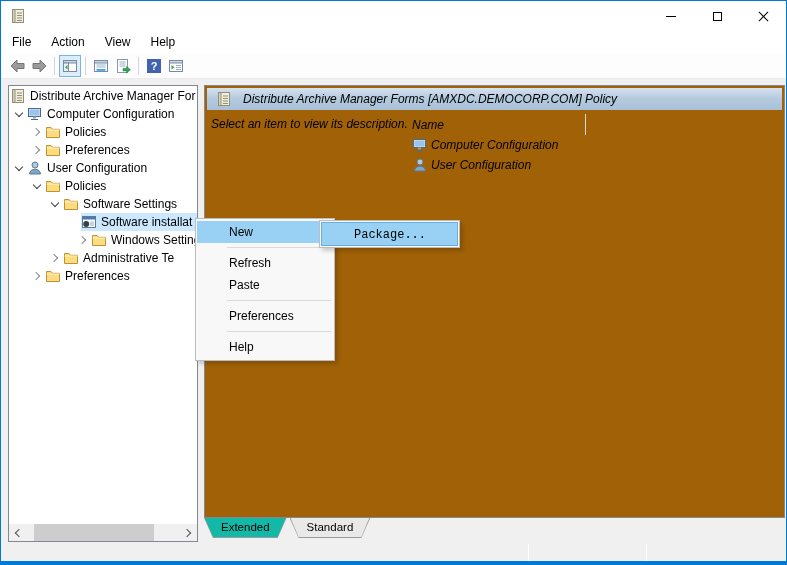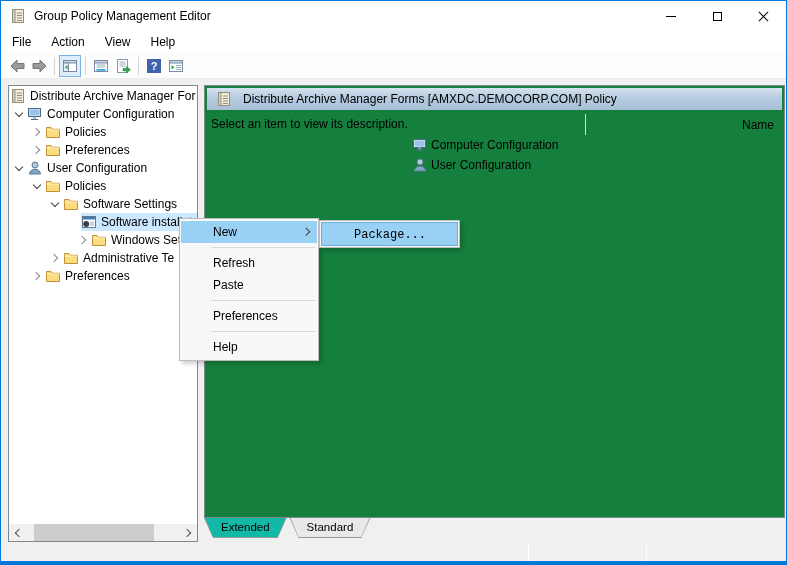--- a/index.html
+++ b/index.html
@@ -24,21 +24,21 @@
   .menubar { position:absolute; left:0; top:30px; width:100%; height:22px; background:#fff; display:flex; align-items:center; }
   .menu-item { padding:0 9px; height:22px; line-height:22px; margin-left:2px; }
   
   .toolbar { position:absolute; left:0; top:52px; width:100%; height:26px; background:#fdfdfd; display:flex; align-items:center; padding-left:5px; border-bottom:1px solid #ececec; }
   .tb-btn { width:22px; height:22px; display:flex; align-items:center; justify-content:center; border:1px solid transparent; flex:none; }
   .tb-btn.active { background:#dcedfc; border:1px solid #7ab4e4; }
   .tb-sep { width:1px; height:18px; background:#d4d4d4; margin:0 4px; flex:none; }
   
   .workspace { position:absolute; left:0; top:78px; width:100%; height:487px; background:#f0f0f0; }
   .left-pane { position:absolute; left:7px; top:84px; width:190px; height:457px; background:#fff; border:1px solid #828790; overflow:hidden; }
-  .right-pane { position:absolute; left:203px; top:84px; width:581px; height:433px; background:#15803d; border:1px solid #828790; overflow:hidden; }
+  .right-pane { position:absolute; left:203px; top:84px; width:581px; height:433px; background:#a16207; border:1px solid #828790; overflow:hidden;font-style:italic; }
   
   .tree { padding-top:1px; white-space:nowrap; }
   .trow { height:18px; line-height:18px; display:flex; align-items:center; }
   .chev { width:16px; height:18px; display:inline-flex; align-items:center; justify-content:center; flex:none; }
   .chev::before { content:""; width:5px; height:5px; border-right:1px solid #8a8a8a; border-bottom:1px solid #8a8a8a; transform:rotate(-45deg); margin-left:-2px; }
   .chev.exp::before { border-right:1.5px solid #404040; border-bottom:1.5px solid #404040; transform:rotate(45deg); margin-left:0; margin-top:-2px; }
   .chev.none::before { display:none; }
   .row-main { display:inline-flex; align-items:center; height:18px; padding-right:14px; }
   .row-main .ticon { width:16px; height:16px; margin-right:4px; flex:none; }
   .trow.selected .row-main { background:#cce8ff; }
@@ -50,27 +50,27 @@
   .sb-arrow.right::before { transform:rotate(-45deg); margin-right:3px; }
   .sb-track { position:relative; flex:1; height:17px; }
   .sb-thumb { position:absolute; left:8px; top:0; width:120px; height:17px; background:#cdcdcd; }
   
   .mmc-header { position:absolute; left:2px; top:2px; right:2px; height:22px;
     background:linear-gradient(180deg,#d6e2ee 0%,#b6cbdf 45%,#a8c0d8 100%);
     display:flex; align-items:center; }
   .mmc-header .hicon { width:16px; height:16px; margin-left:9px; flex:none; }
   .mmc-header .htitle { margin-left:11px; }
   .desc-text { position:absolute; left:6px; top:31px; }
-  .list-area { position:absolute; left:207px; top:29px; right:10px;text-align:right; }
+  .list-area { position:absolute; left:207px; top:29px; right:10px; }
   .list-header { height:20px; line-height:20px; position:relative; }
   .col-divider { position:absolute; left:380px; top:28px; height:21px; width:1px; background:#d9d9d9; }
   .list-item { height:20px; display:flex; align-items:center; }
   .list-item .licon { width:16px; height:16px; margin-right:3px; flex:none; }
   
-  .context-menu { position:absolute; left:178px; top:217px; width:140px; background:#f8f8f8; border:1px solid #bdbdbd; box-shadow:3px 3px 4px rgba(0,0,0,.18); padding:2px 1px; z-index:20; }
+  .context-menu { position:absolute; left:194px; top:217px; width:140px; background:#f8f8f8; border:1px solid #bdbdbd; box-shadow:3px 3px 4px rgba(0,0,0,.18); padding:2px 1px; z-index:20; }
   .cm-item { height:22px; line-height:22px; padding-left:32px; position:relative; }
   .cm-item.hl { background:#99d1f5; }
   .cm-arrow { position:absolute; right:6px; top:0; width:10px; height:22px; display:inline-flex; align-items:center; justify-content:center; }
   .cm-arrow::before { content:""; width:4.5px; height:4.5px; border-right:1px solid #444; border-bottom:1px solid #444; transform:rotate(-45deg); }
   .cm-sep { height:1px; background:#dadada; margin:4px 2px 4px 30px; }
   .submenu { position:absolute; left:318px; top:219px; width:141px; height:28px; background:#f8f8f8; border:1px solid #bdbdbd; box-shadow:3px 3px 4px rgba(0,0,0,.18); padding:1px; z-index:21;font-family:Liberation Mono, monospace; }
   .sm-item { height:24px; line-height:24px; padding-left:32px; background:#99d1f5; border:1px solid #6aaede; }
   
   .tabstrip { position:absolute; left:203px; top:517px; width:582px; height:23px; display:flex; align-items:flex-start; background:#f0f0f0; }
   .tab { position:relative; height:20px; margin-right:3px; clip-path:polygon(0 0,100% 0,calc(100% - 9px) 100%,9px 100%); background:#9a9a9a; padding:0 1px 1px 1px; }
@@ -92,21 +92,20 @@
     <span class="app-icon">
       <svg width="16" height="16" viewBox="0 0 16 16">
           <rect x="2.5" y="1.5" width="11" height="13" fill="#f2edd8" stroke="#8f8f7d"></rect>
           <rect x="2.5" y="1.5" width="2.5" height="13" fill="#d9d2b8" stroke="#8f8f7d"></rect>
           <line x1="7" y1="5" x2="12" y2="5" stroke="#8f8f7d"></line>
           <line x1="7" y1="7.5" x2="12" y2="7.5" stroke="#8f8f7d"></line>
           <line x1="7" y1="10" x2="12" y2="10" stroke="#8f8f7d"></line>
           <line x1="7" y1="12.5" x2="12" y2="12.5" stroke="#8f8f7d"></line>
         </svg>
     </span>
-    <span class="title">Group Policy Management Editor</span>
     <div class="win-controls">
       <div class="wbtn">
           <span class="glyph-min"></span>
         </div>
       <div class="wbtn">
           <span class="glyph-max"></span>
         </div>
       <div class="wbtn">
           <span class="glyph-close"></span>
         </div>

